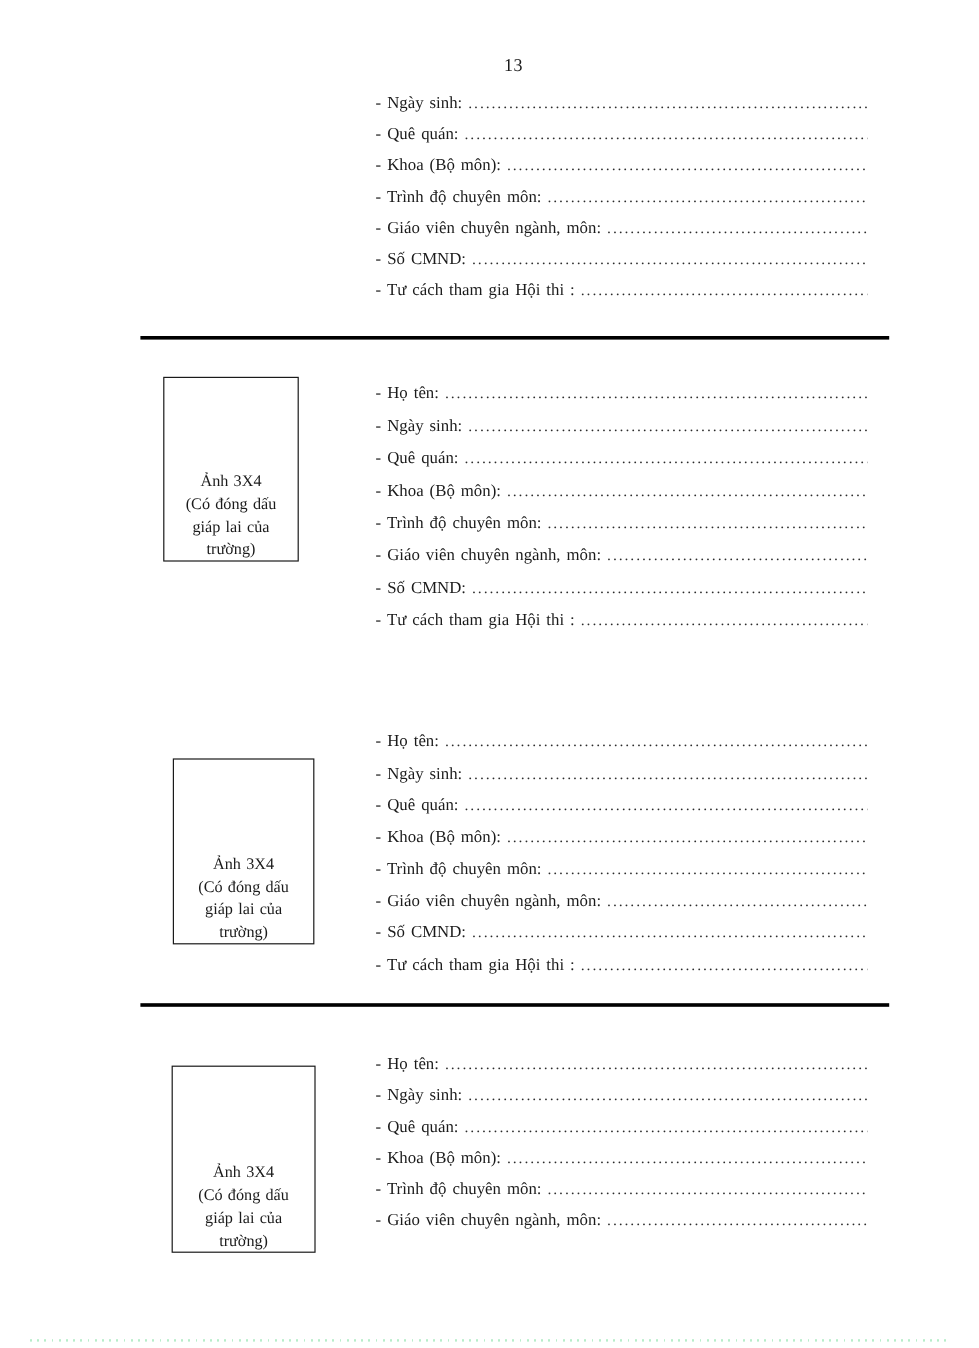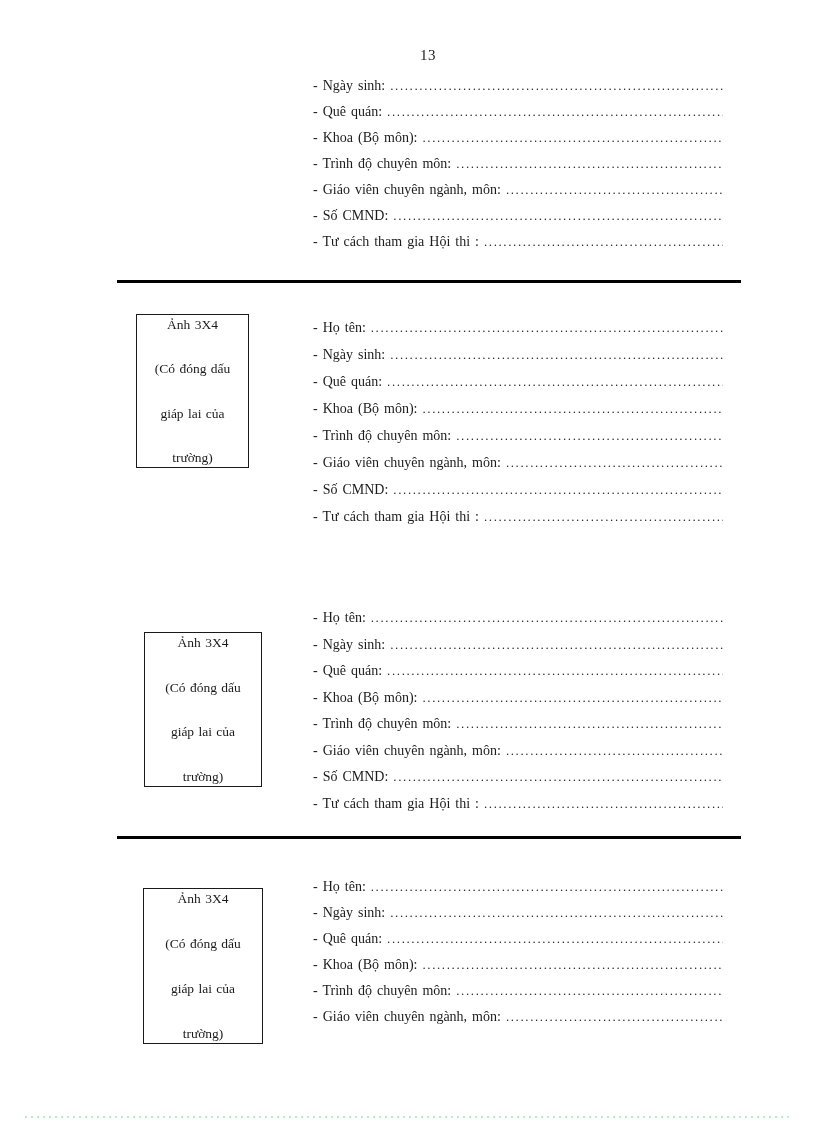--- a/index.html
+++ b/index.html
@@ -60,21 +60,21 @@
   }
   .separator-1 { top: 280px; }
   .separator-2 { top: 836px; }
   .photo-box {
     position: absolute;
     border: 1.5px solid #1a1a1a;
     background: #ffffff;
     display: flex;
     flex-direction: column;
     align-items: center;
-    justify-content: space-between;
+    justify-content: flex-end;
     text-align: center;
     font-size: 13.5px;
     line-height: 19px;
     word-spacing: 1px;
   }
   .photo-box-1 { left: 136px; top: 314px; width: 111px; height: 152px; }
   .photo-box-2 { left: 144px; top: 632px; width: 116px; height: 153px; }
   .photo-box-3 { left: 143px; top: 888px; width: 118px; height: 154px; }
   .fields-top     { top: 73px;  --rh: 26px; }
   .fields-entry-1 { top: 314px; --rh: 27px; }

